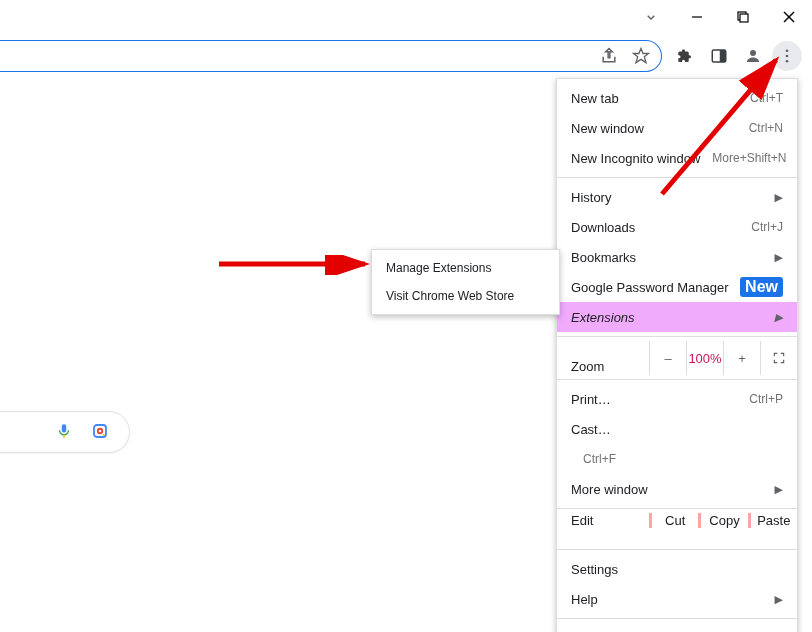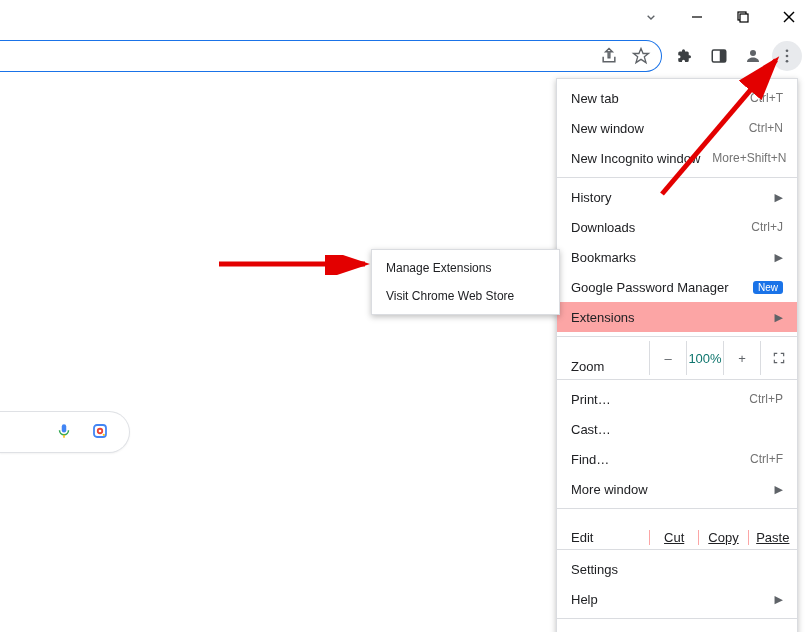--- a/index.html
+++ b/index.html
@@ -13,33 +13,33 @@
   .omnibox{position:absolute;top:40px;left:0;width:662px;height:32px;border:1px solid #1a73e8;border-left:none;border-radius:0 16px 16px 0;box-sizing:border-box;background:#fff;display:flex;align-items:center;justify-content:flex-end;padding-right:10px;}
   .omnibox .ico{width:20px;height:20px;margin-left:12px;display:flex;align-items:center;justify-content:center;color:#5f6368;}
   .tb-icons{position:absolute;top:40px;right:10px;height:32px;display:flex;align-items:center;gap:4px;}
   .tb-btn{width:30px;height:30px;border-radius:50%;display:flex;align-items:center;justify-content:center;color:#444;}
   .tb-btn svg{width:18px;height:18px;}
   #threedots-btn{background:#e8eaed;}
 
   
   .menu{position:absolute;top:78px;left:556px;width:240px;background:#fff;border:1px solid #dadce0;box-shadow:0 2px 6px rgba(0,0,0,.25);padding:4px 0;font-size:13px;}
   .mrow{height:30px;display:flex;align-items:center;padding:0 14px;justify-content:space-between;white-space:nowrap;}
-  .mrow.hov{background:#fca5a5;}
+  .mrow.hov{background:#f0abfc;font-style:italic;}
   .mrow .label{flex:1;}
   .mrow .shortcut{color:#737373;font-size:12px;margin-left:12px;}
   .mrow .arrow{color:#5f6368;font-size:11px;margin-left:10px;}
   .msep{height:1px;background:#dadce0;margin:4px 0;}
-  .badge-new{background:#1a73e8;color:#fff;font-size:10px;font-weight:400;padding:1px 5px;border-radius:3px;margin-left:8px;}
+  .badge-new{background:#1a73e8;color:#fff;font-size:16px;font-weight:700;padding:1px 5px;border-radius:3px;margin-left:8px;}
   .zoomrow{height:34px;display:flex;align-items:center;}
   .zoomrow .zlabel{width:78px;padding-left:14px;margin-top:16px;}
   .zoomrow .zbtn{flex:1;text-align:center;border-left:1px solid #dadce0;height:100%;display:flex;align-items:center;justify-content:center;color:#5f6368;}
   .zoomrow .zbtn.full svg{width:14px;height:14px;}
-  .editrow{height:32px;display:flex;align-items:flex-end;}
+  .editrow{height:32px;display:flex;align-items:flex-start;}
   .editrow .elabel{width:78px;padding-left:14px;display:flex;align-items:center;}
-  .editrow .ebtn{flex:1;border-left:1px solid #fca5a5;display:flex;align-items:center;justify-content:center;text-decoration:underline;}
+  .editrow .ebtn{flex:1;border-left:3px solid #fca5a5;display:flex;align-items:center;justify-content:center;}
 
   
   .submenu{position:absolute;top:249px;left:371px;width:187px;background:#fff;border:1px solid #dadce0;box-shadow:0 2px 6px rgba(0,0,0,.25);padding:4px 0;font-size:12px;}
   .submenu .srow{height:28px;display:flex;align-items:center;padding:0 14px;}
 
   
   .searchpill{position:absolute;top:411px;left:0;width:130px;height:42px;border:1px solid #dfe1e5;border-left:none;border-radius:0 24px 24px 0;background:#fff;display:flex;align-items:center;justify-content:flex-end;gap:18px;padding-right:20px;box-sizing:border-box;box-shadow:0 1px 2px rgba(0,0,0,.05);}
   .searchpill svg{width:18px;height:18px;}
 
   
@@ -145,38 +145,37 @@
     <span class="badge-new">New</span>
   </div>
   <div class="mrow hov">
     <span class="label">Extensions</span>
     <span class="arrow">▶</span>
   </div>
   <div class="msep"></div>
   <div class="zoomrow">
     <span class="zlabel">Zoom</span>
     <span class="zbtn">–</span>
-    <span class="zbtn" style="color:#0f766e">100%</span>
+    <span class="zbtn" style="color:#be185d">100%</span>
     <span class="zbtn">+</span>
     <span class="zbtn full">
       <svg viewBox="0 0 24 24">
             <path d="M4 9V4h5M20 9V4h-5M4 15v5h5M20 15v5h-5" fill="none" stroke="#5f6368" stroke-width="2"></path>
           </svg>
     </span>
   </div>
   <div class="msep"></div>
   <div class="mrow">
     <span class="label">Print…</span>
     <span class="shortcut">Ctrl+P</span>
   </div>
   <div class="mrow">
     <span class="label">Cast…</span>
   </div>
   <div class="mrow">
-    <span class="label">Find…</span>
     <span class="shortcut">Ctrl+F</span>
   </div>
   <div class="mrow">
     <span class="label">More window</span>
     <span class="arrow">▶</span>
   </div>
   <div class="msep"></div>
   <div class="editrow">
     <span class="elabel">Edit</span>
     <span class="ebtn">Cut</span>

